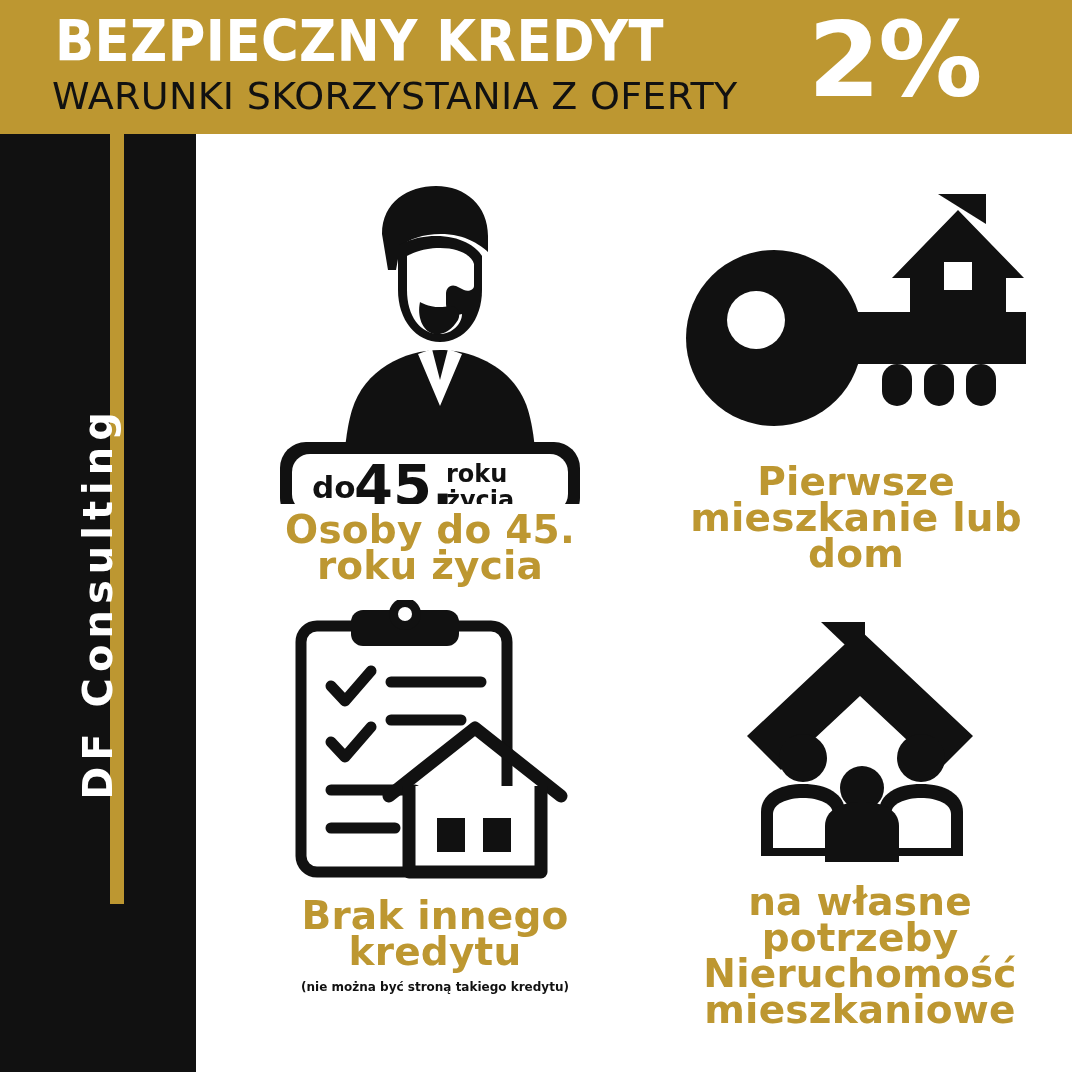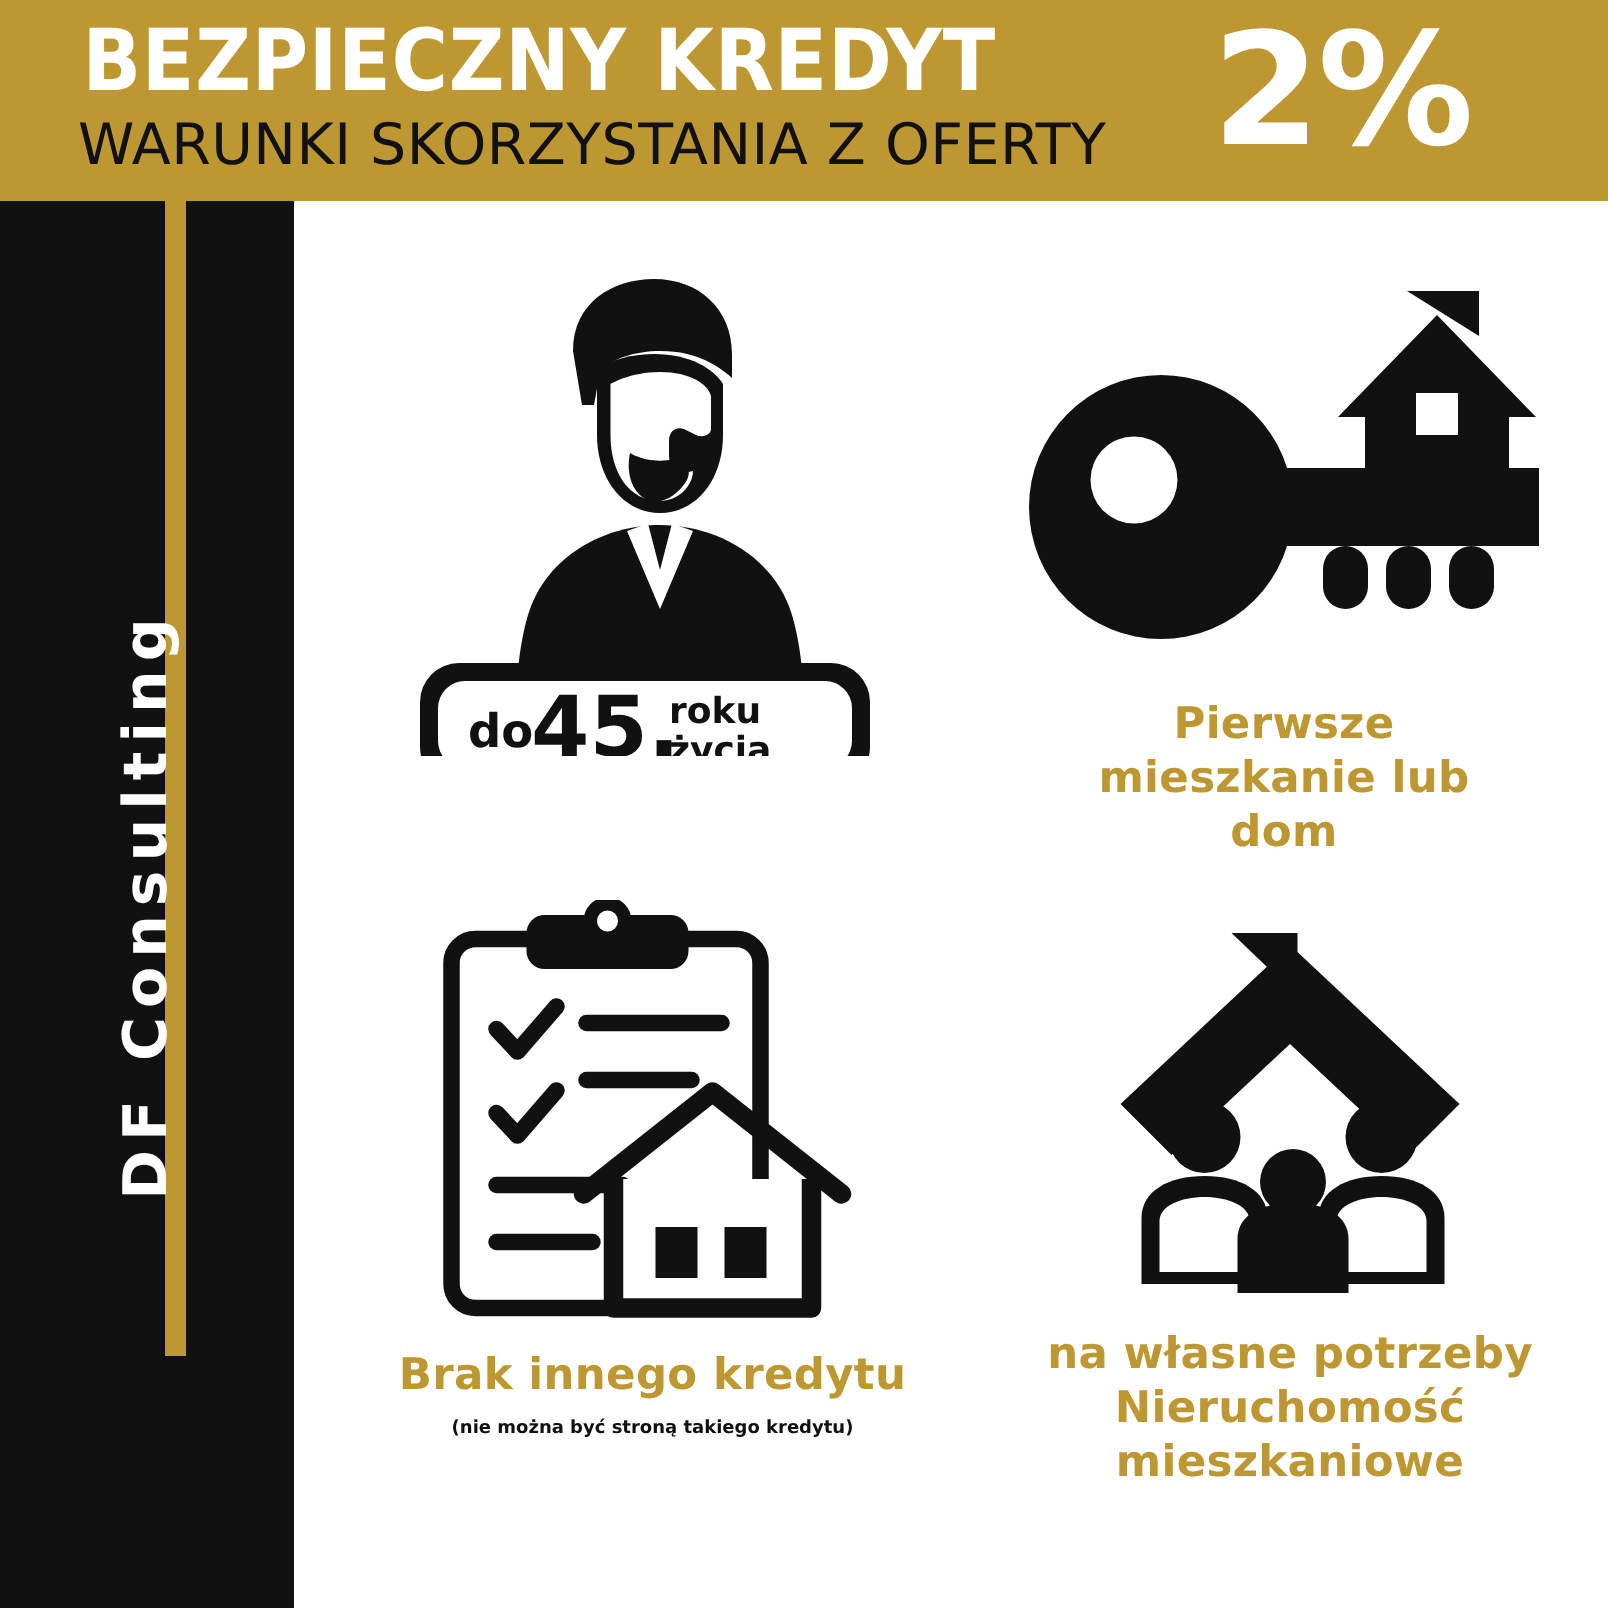--- a/index.html
+++ b/index.html
@@ -101,21 +101,21 @@
   }
   .cell-icon {
     display: flex;
     align-items: center;
     justify-content: center;
   }
   .cell-caption {
     text-align: center;
     color: #bd9731;
     font-weight: 900;
-    font-size: 29px;
+    font-size: 39px;
     line-height: 36px;
     font-family: "DejaVu Sans", sans-serif;
     letter-spacing: 0.2px;
     margin-top: 8px;
   }
   .cell-subcaption {
     text-align: center;
     color: #111111;
     font-weight: 700;
     font-size: 12px;
@@ -166,20 +166,24 @@
           <path d="M148 180 L170 232 L192 180 L178 175 L170 206 L162 175 Z" fill="#ffffff"></path>
 
           <rect x="10" y="268" width="300" height="82" rx="26" fill="#111"></rect>
           <rect x="22" y="280" width="276" height="58" rx="18" fill="#ffffff"></rect>
           <text x="42" y="324" font-family="DejaVu Sans, sans-serif" font-size="31" font-weight="900" fill="#111">do</text>
           <text x="84" y="330" font-family="DejaVu Sans, sans-serif" font-size="56" font-weight="900" fill="#111">45.</text>
           <text x="176" y="308" font-family="DejaVu Sans, sans-serif" font-size="24" font-weight="700" fill="#111">roku</text>
           <text x="176" y="334" font-family="DejaVu Sans, sans-serif" font-size="24" font-weight="700" fill="#111">życia</text>
         </svg>
       </div>
+      <div class="cell-caption">
+        <div>Osoby do 45.</div>
+        <div>roku życia</div>
+      </div>
     </div>
 
     <div class="cell" id="cell-first">
       <div class="cell-icon svg-wrap">
         <svg width="340" height="270" viewBox="0 0 340 270">
 
           <circle cx="88" cy="152" r="88" fill="#111"></circle>
           <circle cx="70" cy="134" r="29" fill="#ffffff"></circle>
 
           <rect x="150" y="126" width="190" height="52" fill="#111"></rect>

